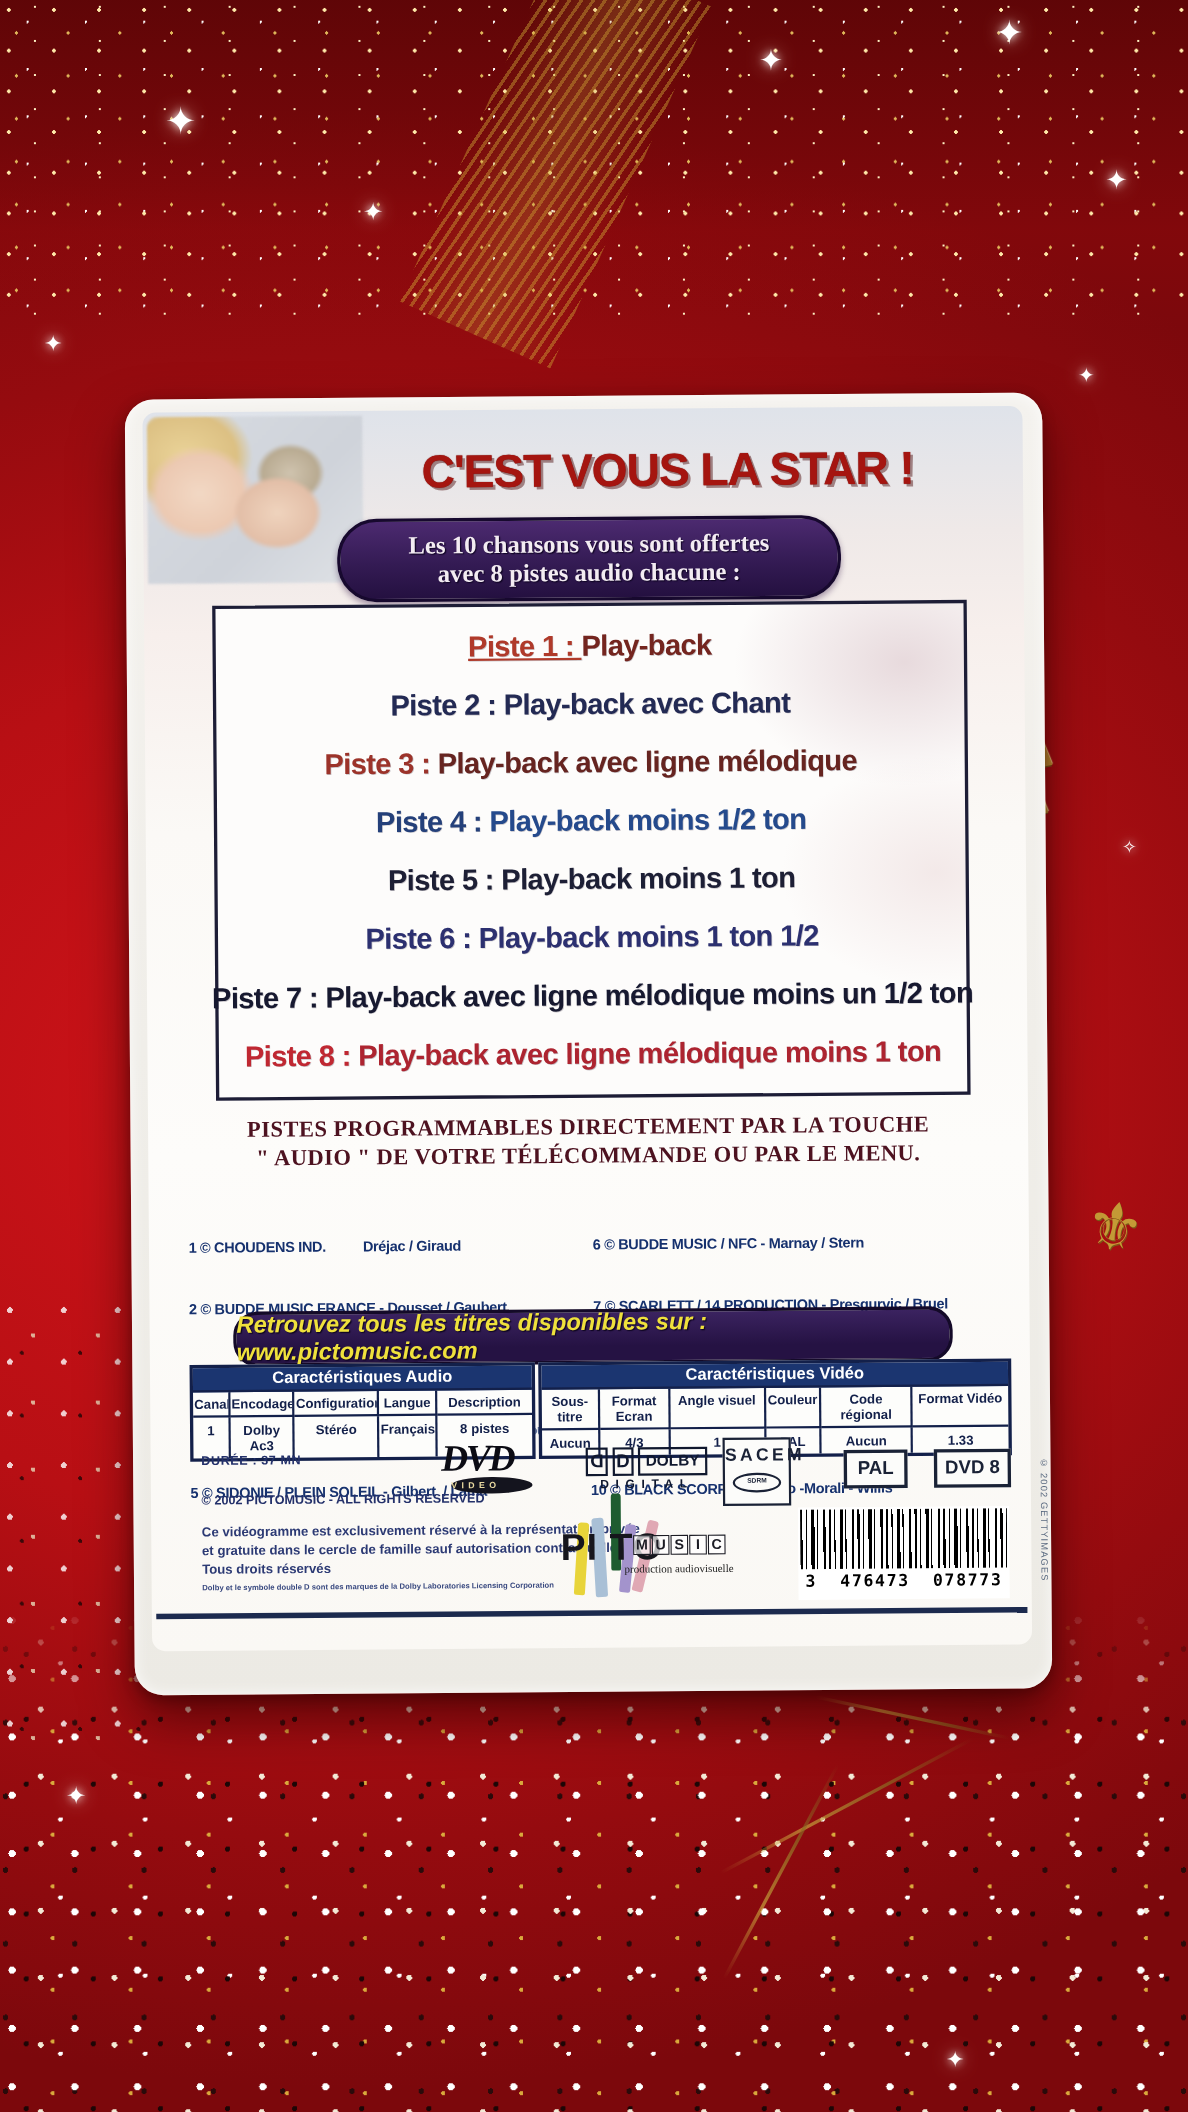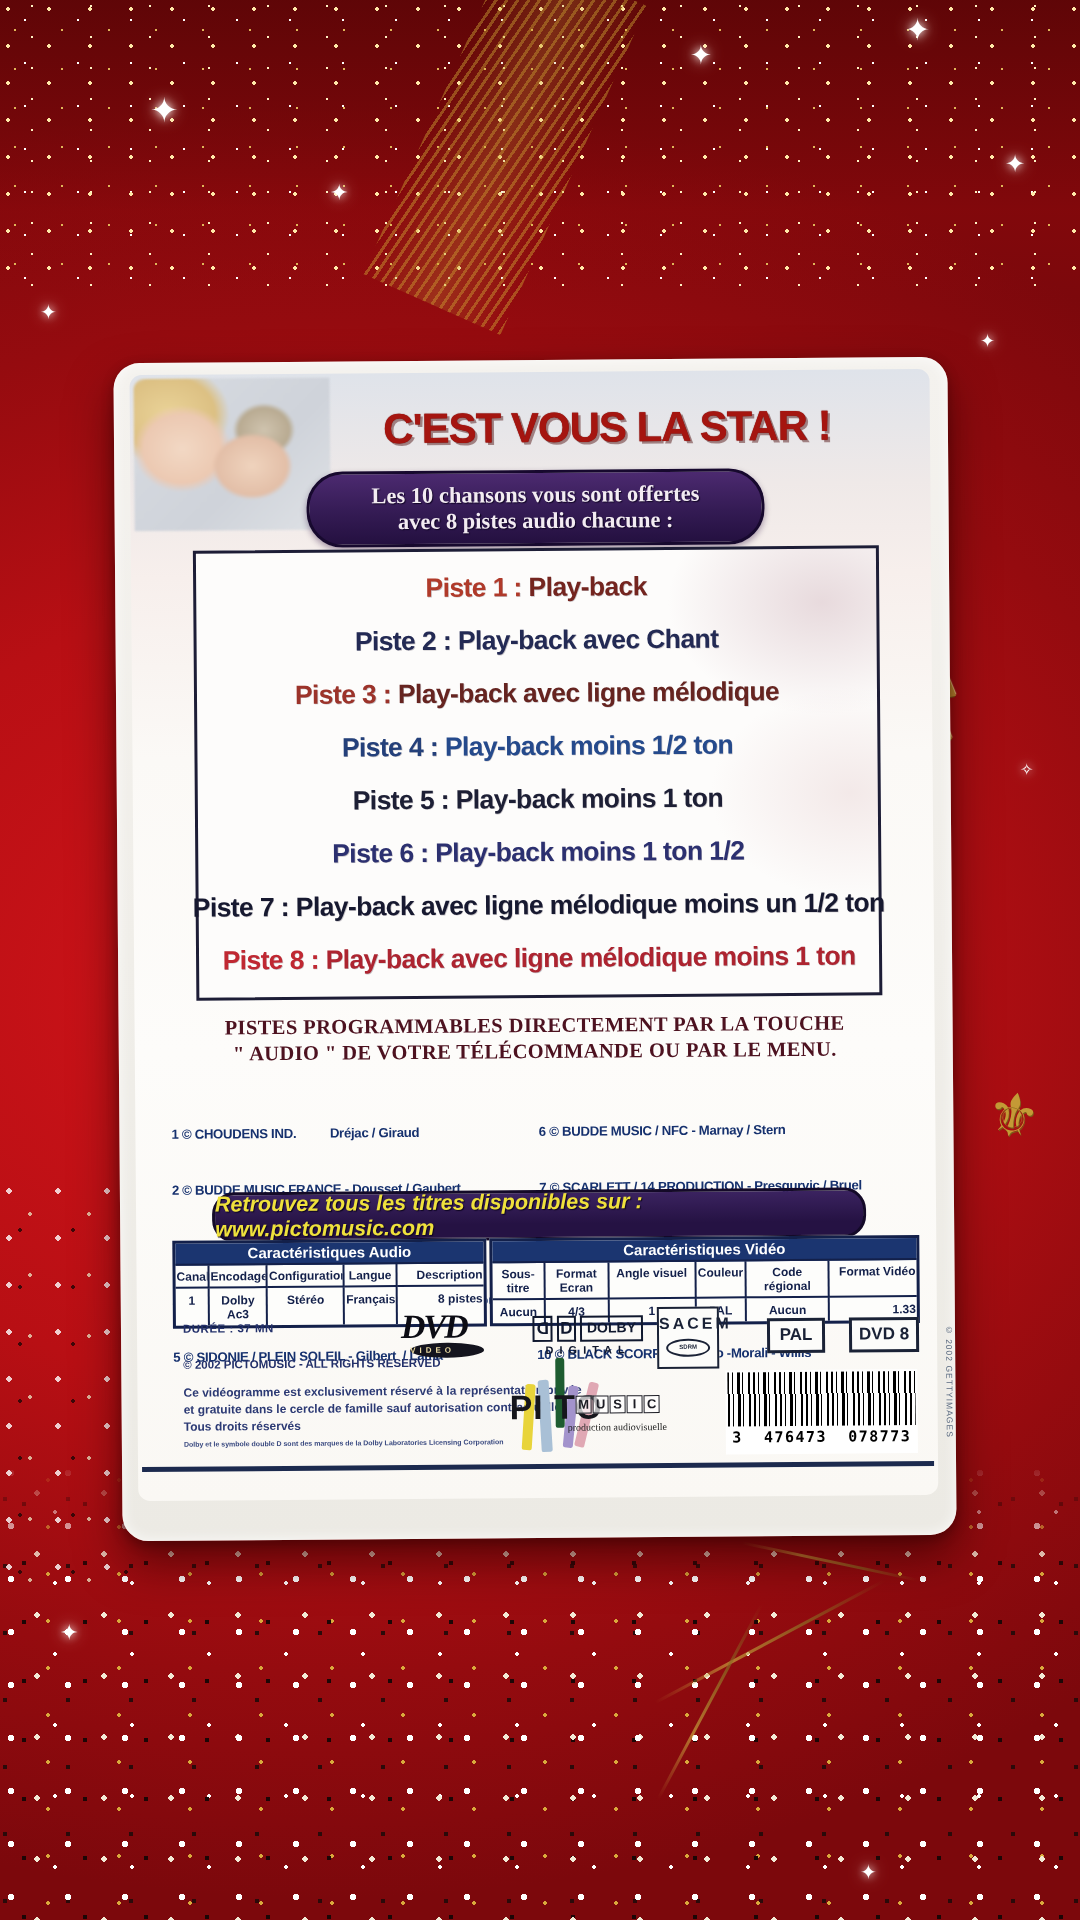--- a/index.html
+++ b/index.html
@@ -96,21 +96,21 @@
   
   .ctable{position:absolute;top:866px;border:3px solid #13204a;background:#fdfdfb;color:#13204a;}
   .ctable.audio{left:36px;width:308px;}
   .ctable.video{left:353px;width:424px;}
   .ctable .tbar{background:linear-gradient(180deg,#2a4585,#16倒 0%,#1b3570);background:#1b3570;
     color:#fff;font-weight:bold;font-size:15px;text-align:center;padding:1px 0 2px;
     border-bottom:2.5px solid #13204a;}
   .ctable .row{display:flex;}
   .ctable .cell{box-sizing:border-box;border-right:2.5px solid #13204a;text-align:center;
     font-weight:bold;overflow:hidden;}
-  .ctable .cell:last-child{border-right:none;text-align:right;}
+  .ctable .cell:last-child{border-right:none;}
   .ctable .hrow .cell{font-size:12px;padding:4px 1px 3px;border-bottom:2.5px solid #13204a;}
   .ctable .vrow .cell{font-size:12px;padding:5px 1px 4px;}
   .a-c0{width:11%}.a-c1{width:19%}.a-c2{width:25%}.a-c3{width:17%}.a-c4{width:28%}
   .v-c0{width:12.5%}.v-c1{width:15%}.v-c2{width:20.5%}.v-c3{width:12%}.v-c4{width:19.5%}.v-c5{width:20.5%}
   
   .duration{position:absolute;left:46px;top:948px;font-size:11.5px;font-weight:bold;color:#23306a;letter-spacing:.5px;}
   .copyright{position:absolute;left:46px;top:984px;font-size:11.5px;font-weight:bold;color:#23306a;}
   .legal{position:absolute;left:46px;top:1010px;font-size:12px;font-weight:bold;color:#2c3a74;line-height:17px;}
   .dolby-notice{position:absolute;left:46px;top:1066px;font-size:7px;font-weight:bold;color:#3a4a80;}
   .bottom-rule{position:absolute;left:4px;right:4px;top:1092px;height:5px;background:#1c2a4e;}
@@ -188,21 +188,21 @@
       <div class="cover-photo"></div>
 
       <div class="page-title">C'EST VOUS LA STAR !</div>
 
       <div class="offer-pill">
         <span>Les 10 chansons vous sont offertes</span>
         <span>avec 8 pistes audio chacune :</span>
       </div>
 
       <div class="tracks-box">
-        <div class="track-line"><span class="t-label" style="color: rgb(176, 58, 42);">Piste 1 : </span><span class="t-desc" style="color: rgb(116, 37, 31);">Play-back</span></div>
+        <div class="track-line"><span class="t-label" style="color: rgb(176, 58, 42); text-decoration: underline;">Piste 1 : </span><span class="t-desc" style="color: rgb(116, 37, 31);">Play-back</span></div>
         <div class="track-line"><span class="t-label" style="color: rgb(35, 42, 84);">Piste 2 : </span><span class="t-desc" style="color: rgb(35, 42, 84);">Play-back avec Chant</span></div>
         <div class="track-line"><span class="t-label" style="color: rgb(156, 51, 42);">Piste 3 : </span><span class="t-desc" style="color: rgb(102, 36, 32);">Play-back avec ligne mélodique</span></div>
         <div class="track-line"><span class="t-label" style="color: rgb(36, 64, 122);">Piste 4 : </span><span class="t-desc" style="color: rgb(37, 74, 140);">Play-back moins 1/2 ton</span></div>
         <div class="track-line"><span class="t-label" style="color: rgb(29, 31, 53);">Piste 5 : </span><span class="t-desc" style="color: rgb(29, 31, 53);">Play-back moins 1 ton</span></div>
         <div class="track-line"><span class="t-label" style="color: rgb(44, 48, 112);">Piste 6 : </span><span class="t-desc" style="color: rgb(44, 48, 112);">Play-back moins 1 ton 1/2</span></div>
         <div class="track-line"><span class="t-label" style="color: rgb(23, 25, 48);">Piste 7 : </span><span class="t-desc" style="color: rgb(23, 25, 48);">Play-back avec ligne mélodique moins un 1/2 ton</span></div>
         <div class="track-line"><span class="t-label" style="color: rgb(192, 40, 50);">Piste 8 : </span><span class="t-desc" style="color: rgb(173, 36, 48);">Play-back avec ligne mélodique moins 1 ton</span></div>
       </div>
 
       <div class="prog-note">

